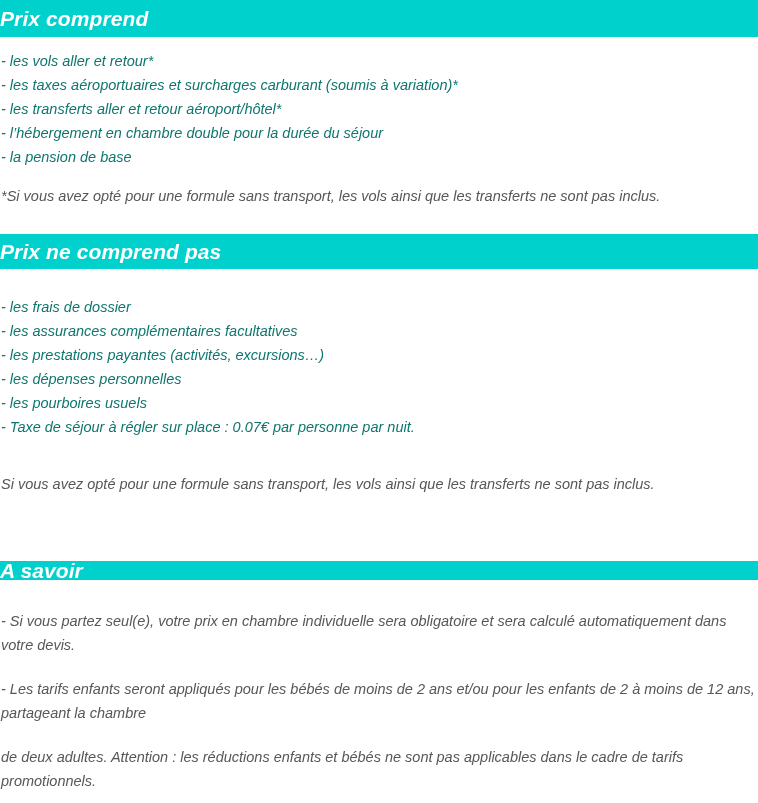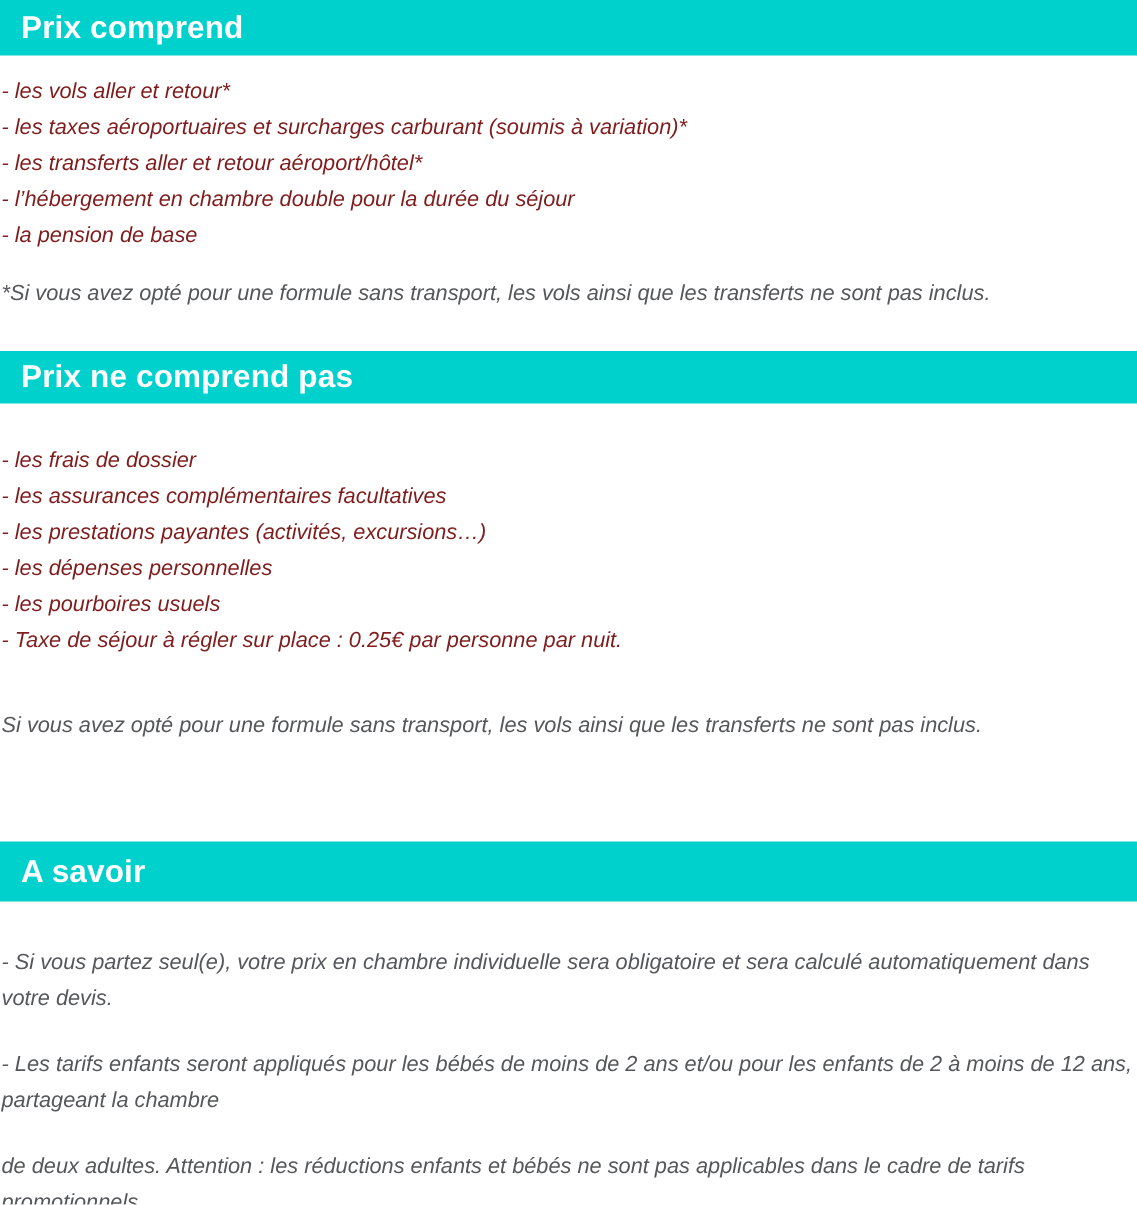--- a/index.html
+++ b/index.html
@@ -26,57 +26,57 @@
   
   .section-band {
     background: #00d1cc;
     width: 100%;
     box-sizing: border-box;
     display: flex;
     align-items: center;
   }
   .section-band .band-title {
     font-size: 21px;
+    font-style: italic;
     font-weight: bold;
     color: #ffffff;
-    padding-left: 14px;
     letter-spacing: 0.1px;
     line-height: 1;
     white-space: nowrap;
   }
 
   
   .section-body {
     padding: 0 0 0 1px;
   }
   .line {
     font-size: 14.5px;
     font-style: italic;
-    color: #7f1d1d;
+    color: #0f766e;
     line-height: 24px;
     white-space: nowrap;
   }
   .para {
     font-size: 14.5px;
     font-style: italic;
     color: #55575a;
     line-height: 24px;
     margin-top: 20px;
   }
 
   
   #section-prix-comprend .section-band { height: 37px; }
   #section-prix-comprend .section-body { padding-top: 12px; }
 
   #section-prix-ne-comprend-pas { margin-top: 26px; }
   #section-prix-ne-comprend-pas .section-band { height: 35px; }
   #section-prix-ne-comprend-pas .section-body { padding-top: 26px; }
 
   #section-a-savoir { margin-top: 65px; }
-  #section-a-savoir .section-band { height: 40px; }
+  #section-a-savoir .section-band { height: 19px; }
   #section-a-savoir .section-body { padding-top: 9px; }
 
   .note {
     margin-top: 15px;
   }
   .note-2 {
     margin-top: 33px;
   }
 </style>
 </head>
@@ -101,21 +101,21 @@
   <div class="section" id="section-prix-ne-comprend-pas">
     <div class="section-band">
       <span class="band-title">Prix ne comprend pas</span>
     </div>
     <div class="section-body">
       <div class="line">- les frais de dossier</div>
       <div class="line">- les assurances complémentaires facultatives</div>
       <div class="line">- les prestations payantes (activités, excursions…)</div>
       <div class="line">- les dépenses personnelles</div>
       <div class="line">- les pourboires usuels</div>
-      <div class="line">- Taxe de séjour à régler sur place : 0.25€ par personne par nuit.</div>
+      <div class="line">- Taxe de séjour à régler sur place : 0.07€ par personne par nuit.</div>
       <div class="para note-2">Si vous avez opté pour une formule sans transport, les vols ainsi que les transferts ne sont pas inclus.</div>
     </div>
   </div>
 
   <div class="section" id="section-a-savoir">
     <div class="section-band">
       <span class="band-title">A savoir</span>
     </div>
     <div class="section-body">
       <div class="para">- Si vous partez seul(e), votre prix en chambre individuelle sera obligatoire et sera calculé automatiquement dans votre devis.</div>

